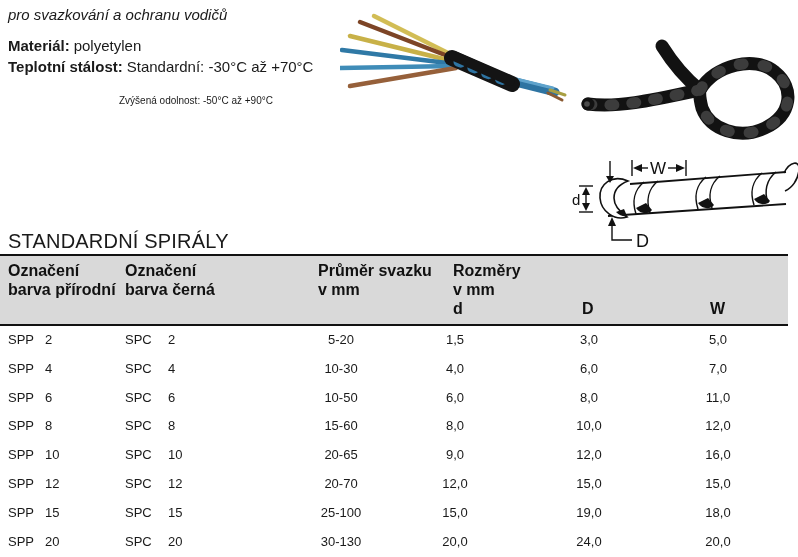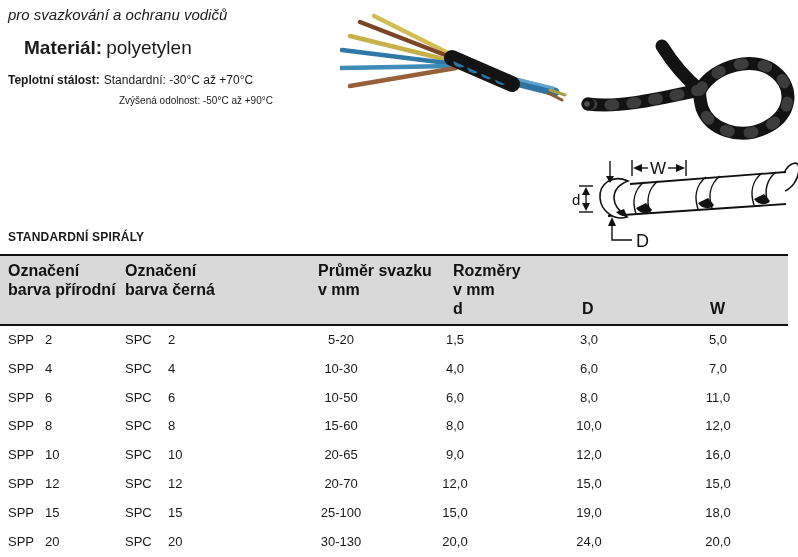--- a/index.html
+++ b/index.html
@@ -1,26 +1,26 @@
 <!DOCTYPE html>
 <html><head>
 <meta charset="utf-8">
 <style>
   html,body{margin:0;padding:0;background:#fff;}
   #page{position:relative;width:798px;height:557px;background:#ffffff;overflow:hidden;
         font-family:"Liberation Sans",sans-serif;color:#1a1a1a;}
   .abs{position:absolute;white-space:nowrap;}
   
   .intro-subtitle{left:8px;top:6px;font-style:italic;font-size:15px;font-weight:500;}
-  .material-line{left:24px;top:37px;font-size:19px;}
-  .temp-line{left:8px;top:73px;font-size:12px;}
+  .material-line{left:8px;top:37px;font-size:15px;}
+  .temp-line{left:8px;top:58px;font-size:15px;}
   .temp-line2{left:119px;top:95px;font-size:10px;}
   .blab{font-weight:bold;margin-right:4px;}
   
-  .tbl-title{left:8px;top:230px;font-size:12px;font-weight:bold;letter-spacing:.2px;}
+  .tbl-title{left:8px;top:230px;font-size:20px;font-weight:normal;letter-spacing:.2px;}
   .rule{left:0;height:2px;width:788px;background:#111;}
   .rule-top{top:254px;}
   .rule-mid{top:324px;}
   .hdr-band{left:0;top:256px;width:788px;height:68px;background:#d9d9d9;}
   .hdr{position:absolute;font-weight:bold;font-size:16px;color:#111;white-space:nowrap;}
   
   #rows{position:absolute;left:0;top:326px;width:788px;}
   .tr{position:relative;height:28.8px;}
   .cell{position:absolute;line-height:28.8px;font-size:13px;color:#1a1a1a;white-space:nowrap;}
   .c-spp-l{left:8px;}  .c-spp-n{left:45px;}

